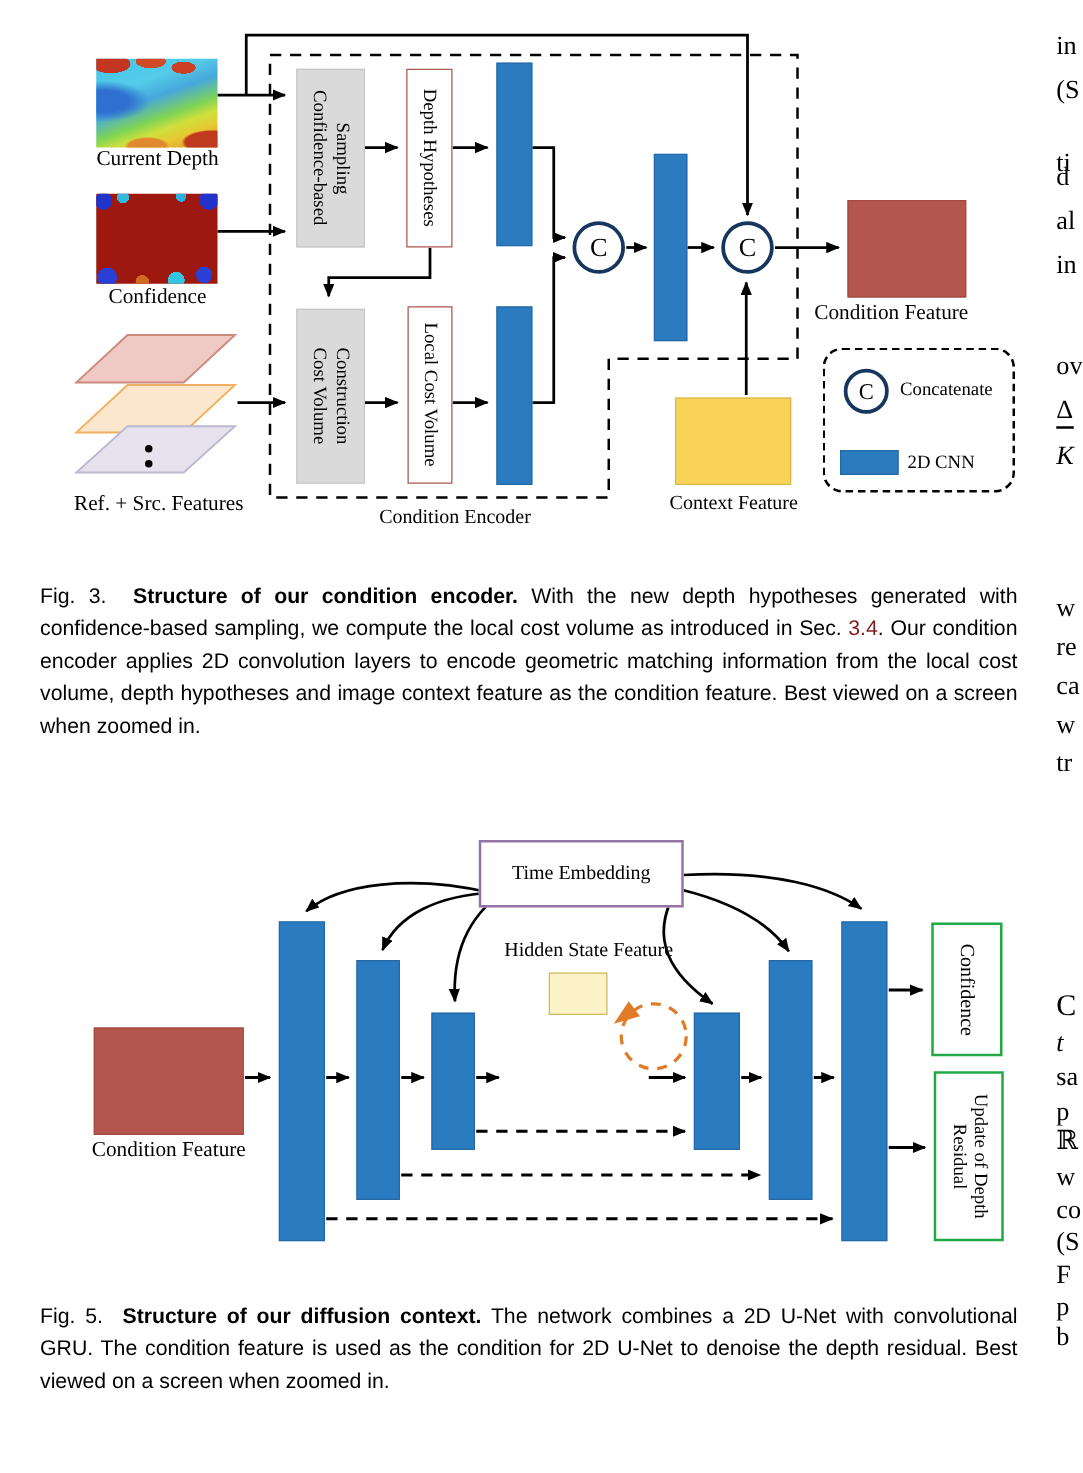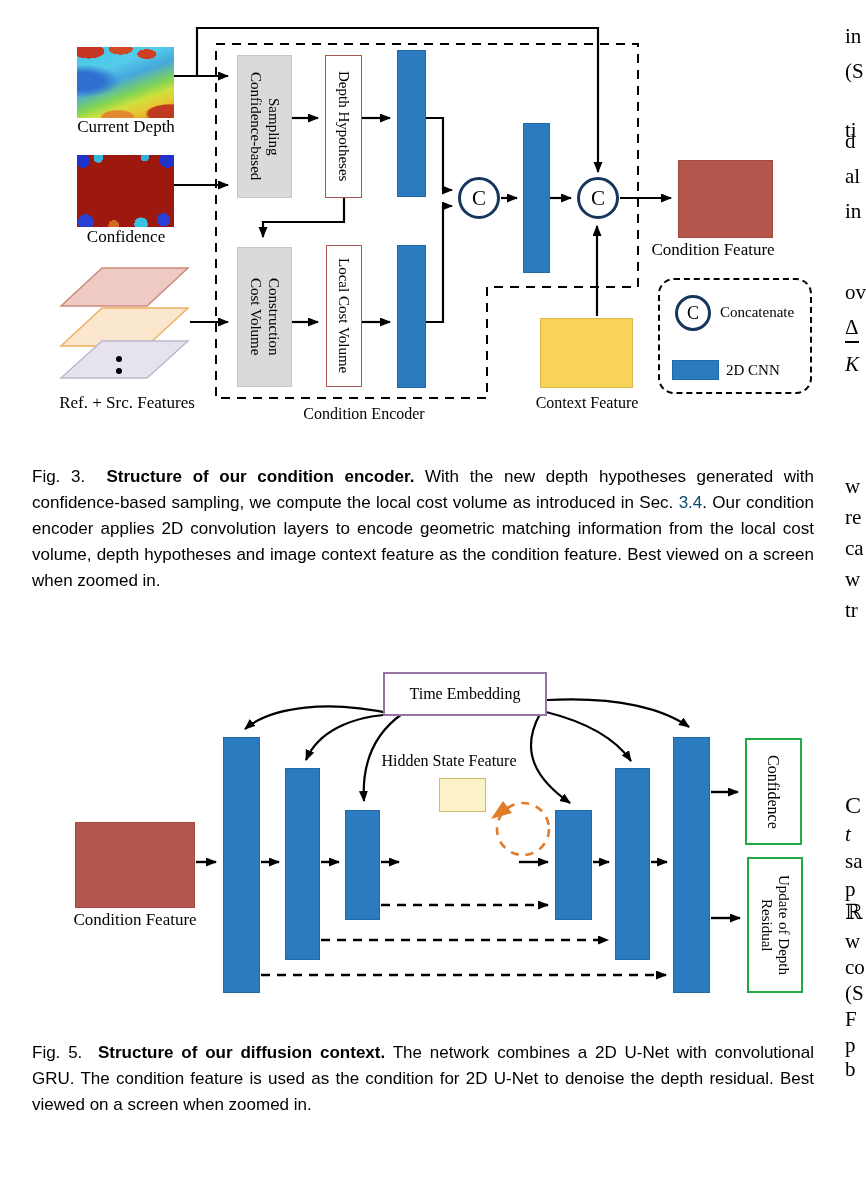--- a/index.html
+++ b/index.html
@@ -14,21 +14,21 @@
   .vtext{writing-mode:vertical-lr;text-orientation:mixed;font-family:"Liberation Serif",serif;
          font-size:15px;line-height:1.2;color:#000;}
   .vtext-rl{writing-mode:vertical-rl;text-orientation:mixed;font-family:"Liberation Serif",serif;
          font-size:15px;line-height:1.15;color:#000;}
   .ccircle{position:absolute;width:42px;height:42px;border-radius:50%;border:3px solid #17365D;
          background:#fff;display:flex;align-items:center;justify-content:center;
          font-family:"Liberation Serif",serif;font-size:21px;color:#000;box-sizing:border-box;}
   .caption{position:absolute;width:782px;font-family:"Liberation Sans",sans-serif;
          font-size:17px;line-height:26px;color:#000;text-align:justify;}
   .caption b{font-weight:bold;}
-  .linkred{color:#0c4a6e;}
+  .linkred{color:#7f1d1d;}
   .frag{position:absolute;left:845px;font-family:"Liberation Serif","DejaVu Serif",serif;
         font-size:21px;color:#000;white-space:nowrap;}
   .frag.it{font-style:italic;}
   .frag.un{border-bottom:2px solid #000;padding-bottom:1px;}
   .frag.lg{font-size:24px;}
   .grubox{position:absolute;background:#F6C89C;border:2.5px solid #D2772A;border-radius:18px;
         display:flex;align-items:center;justify-content:center;
         font-family:"Liberation Serif",serif;font-size:18px;box-sizing:border-box;}
   .greenbox{position:absolute;border:2.5px solid #21A946;background:#fff;display:flex;
         align-items:center;justify-content:center;text-align:center;box-sizing:border-box;}
@@ -184,25 +184,25 @@
     <div class="abs" style="left:66px;top:82px;font-size:15px;font-family:'Liberation Serif',serif;">2D CNN</div>
   </div>
 
   <div class="caption" style="left:32px;top:464px;">
     <span>Fig. 3.</span>&nbsp;
     <b>Structure of our condition encoder.</b>
     <span>With the new depth hypotheses generated with confidence-based sampling, we compute the local cost volume as introduced in Sec.</span>
     <span class="linkred">3.4</span><span>. Our condition encoder applies 2D convolution layers to encode geometric matching information from the local cost volume, depth hypotheses and image context feature as the condition feature. Best viewed on a screen when zoomed in.</span>
   </div>
 
-  <div class="vbox" style="left:383px;top:672px;width:164px;height:44px;background:#fff;border:2px solid #9673A6;">
+  <div class="vbox" style="left:383px;top:672px;width:164px;height:54px;background:#fff;border:2px solid #9673A6;">
     <span style="font-family:'Liberation Serif',serif;font-size:16px;">Time Embedding</span>
   </div>
 
-  <div class="lbl" style="left:356px;top:752px;width:186px;font-size:16px;">Hidden State Feature</div>
+  <div class="lbl" style="left:378px;top:752px;width:186px;font-size:16px;">Hidden State Feature</div>
   <div class="abs" style="left:439px;top:778px;width:47px;height:34px;background:#FBF2C7;border:1.6px solid #CDBC66;"></div>
 
   <div class="abs" style="left:75px;top:822px;width:120px;height:86px;background:#B5564E;border:1px solid #A3493F;"></div>
   <div class="lbl" style="left:63px;top:910px;width:144px;">Condition Feature</div>
 
   <div class="bar" style="left:223px;top:737px;width:37px;height:256px;"></div>
   <div class="bar" style="left:285px;top:768px;width:35px;height:192px;"></div>
   <div class="bar" style="left:345px;top:810px;width:35px;height:110px;"></div>
 
 

